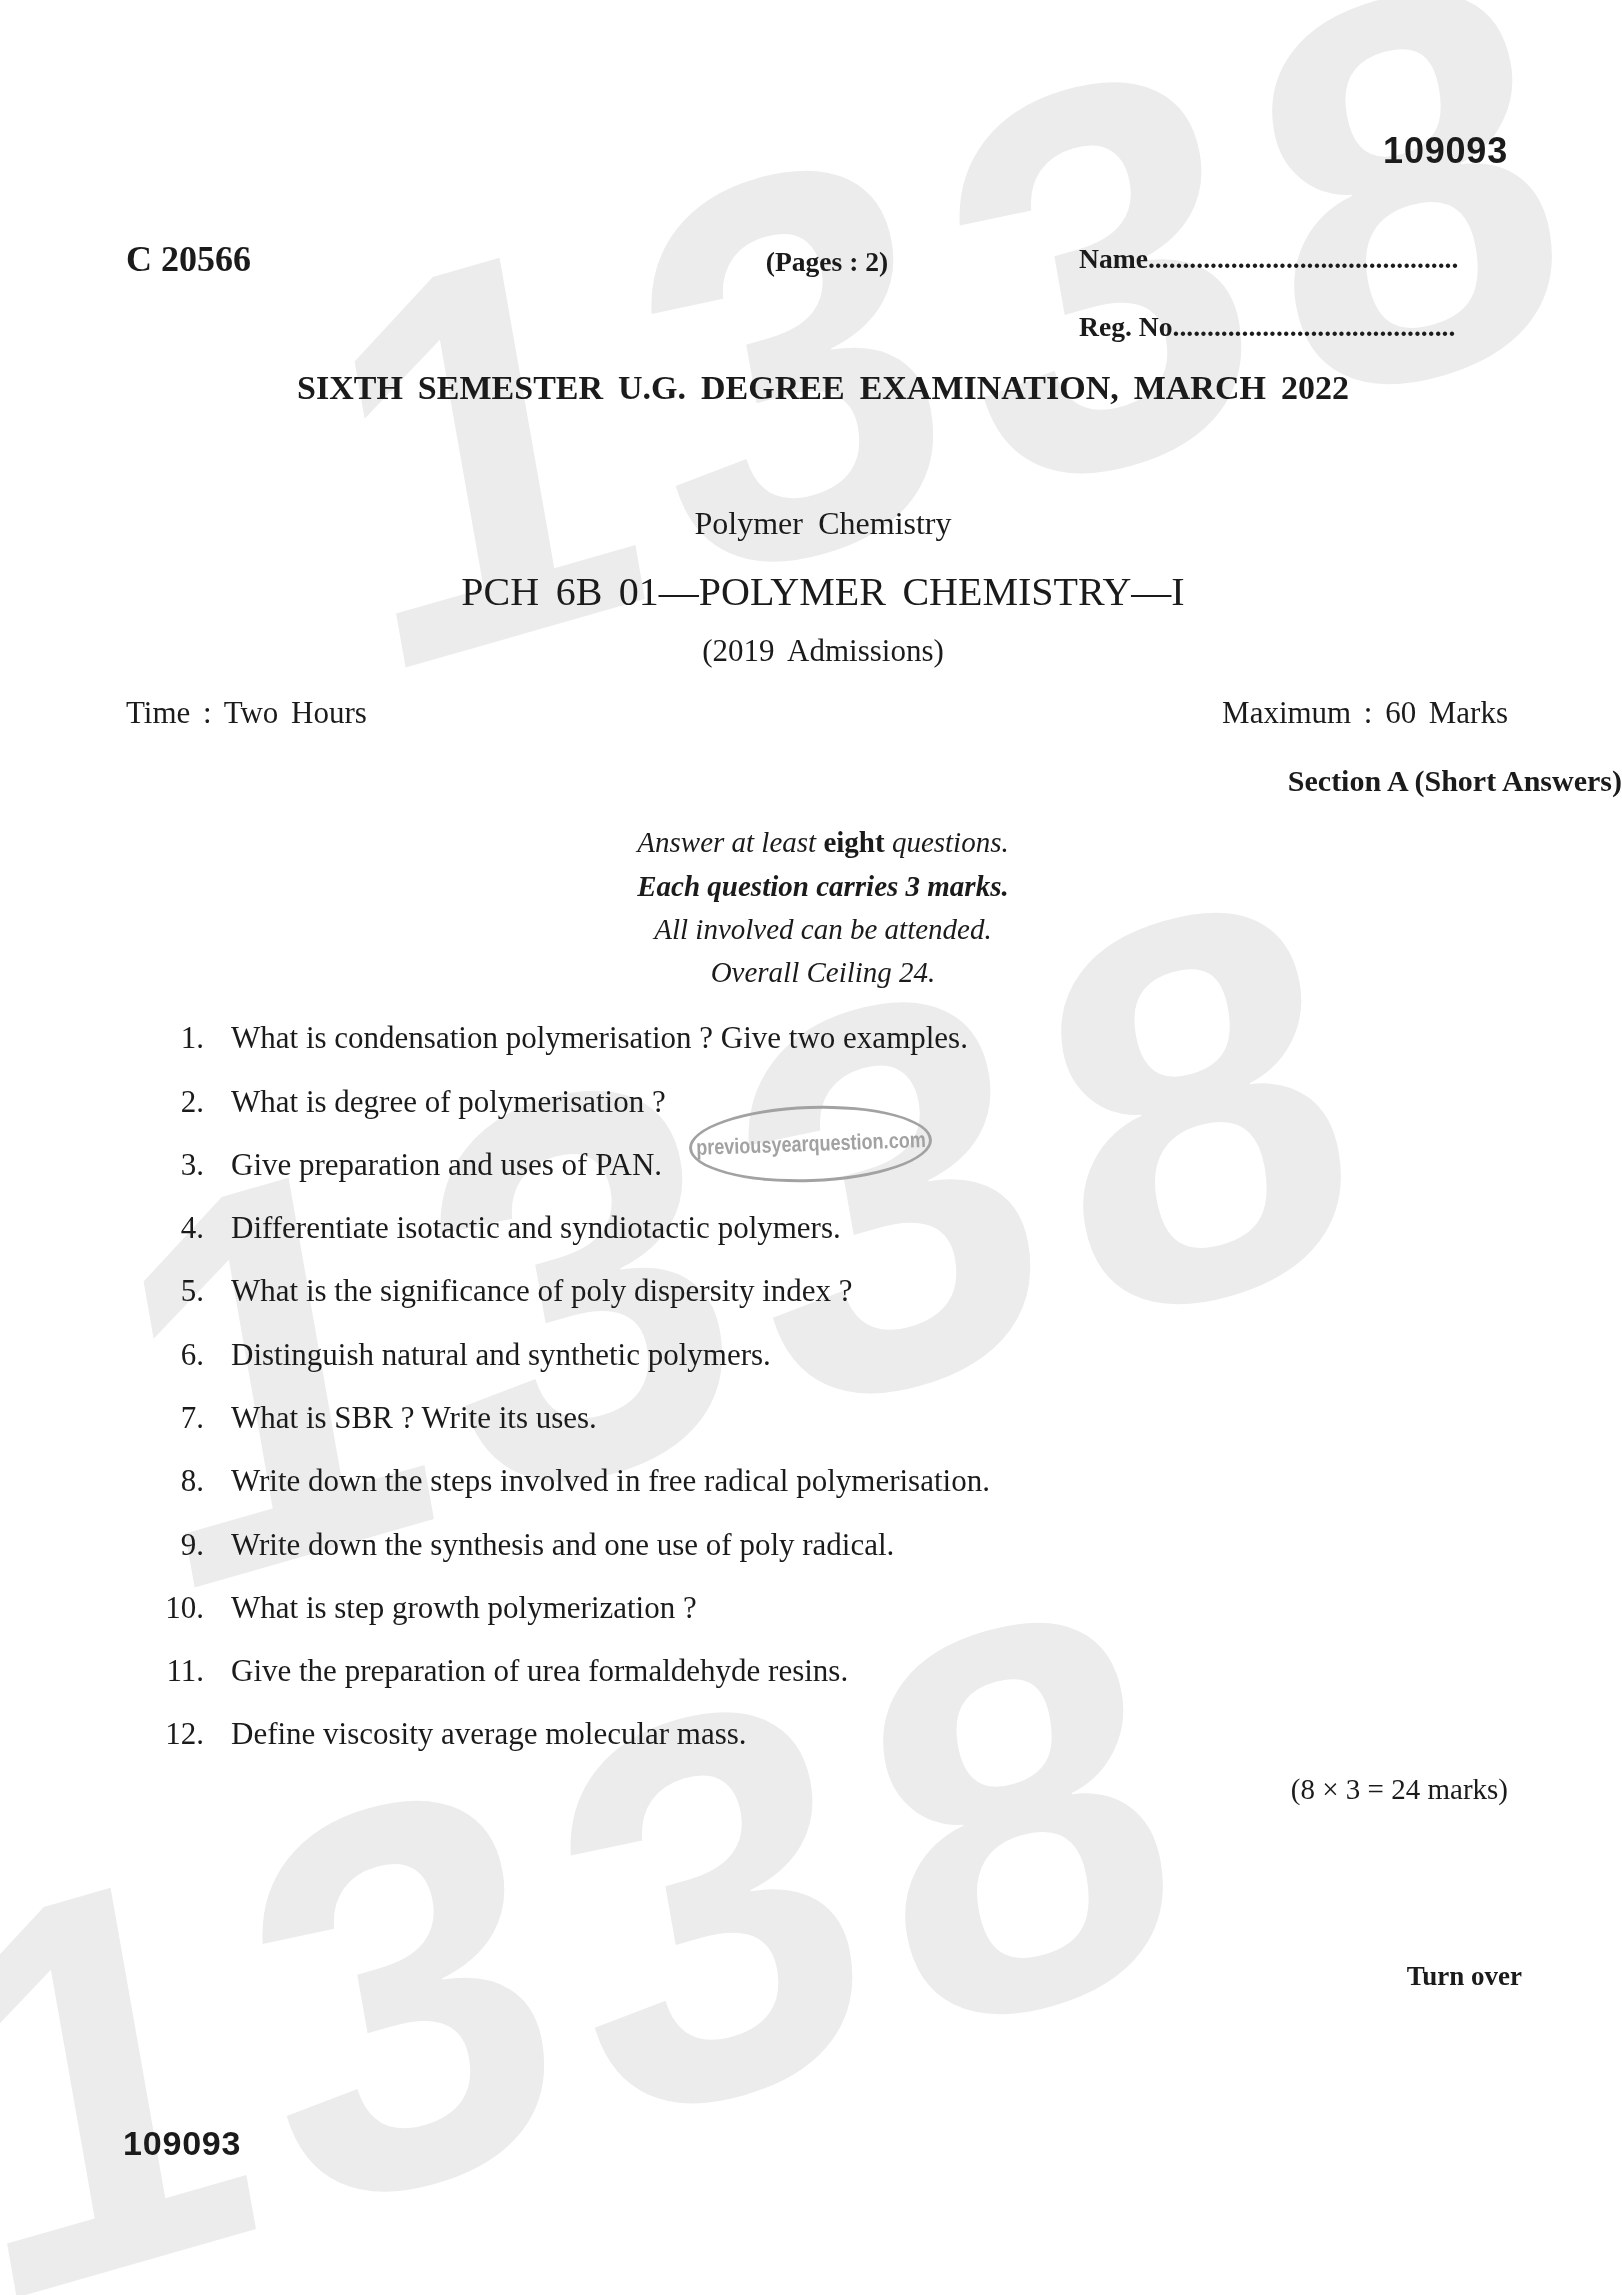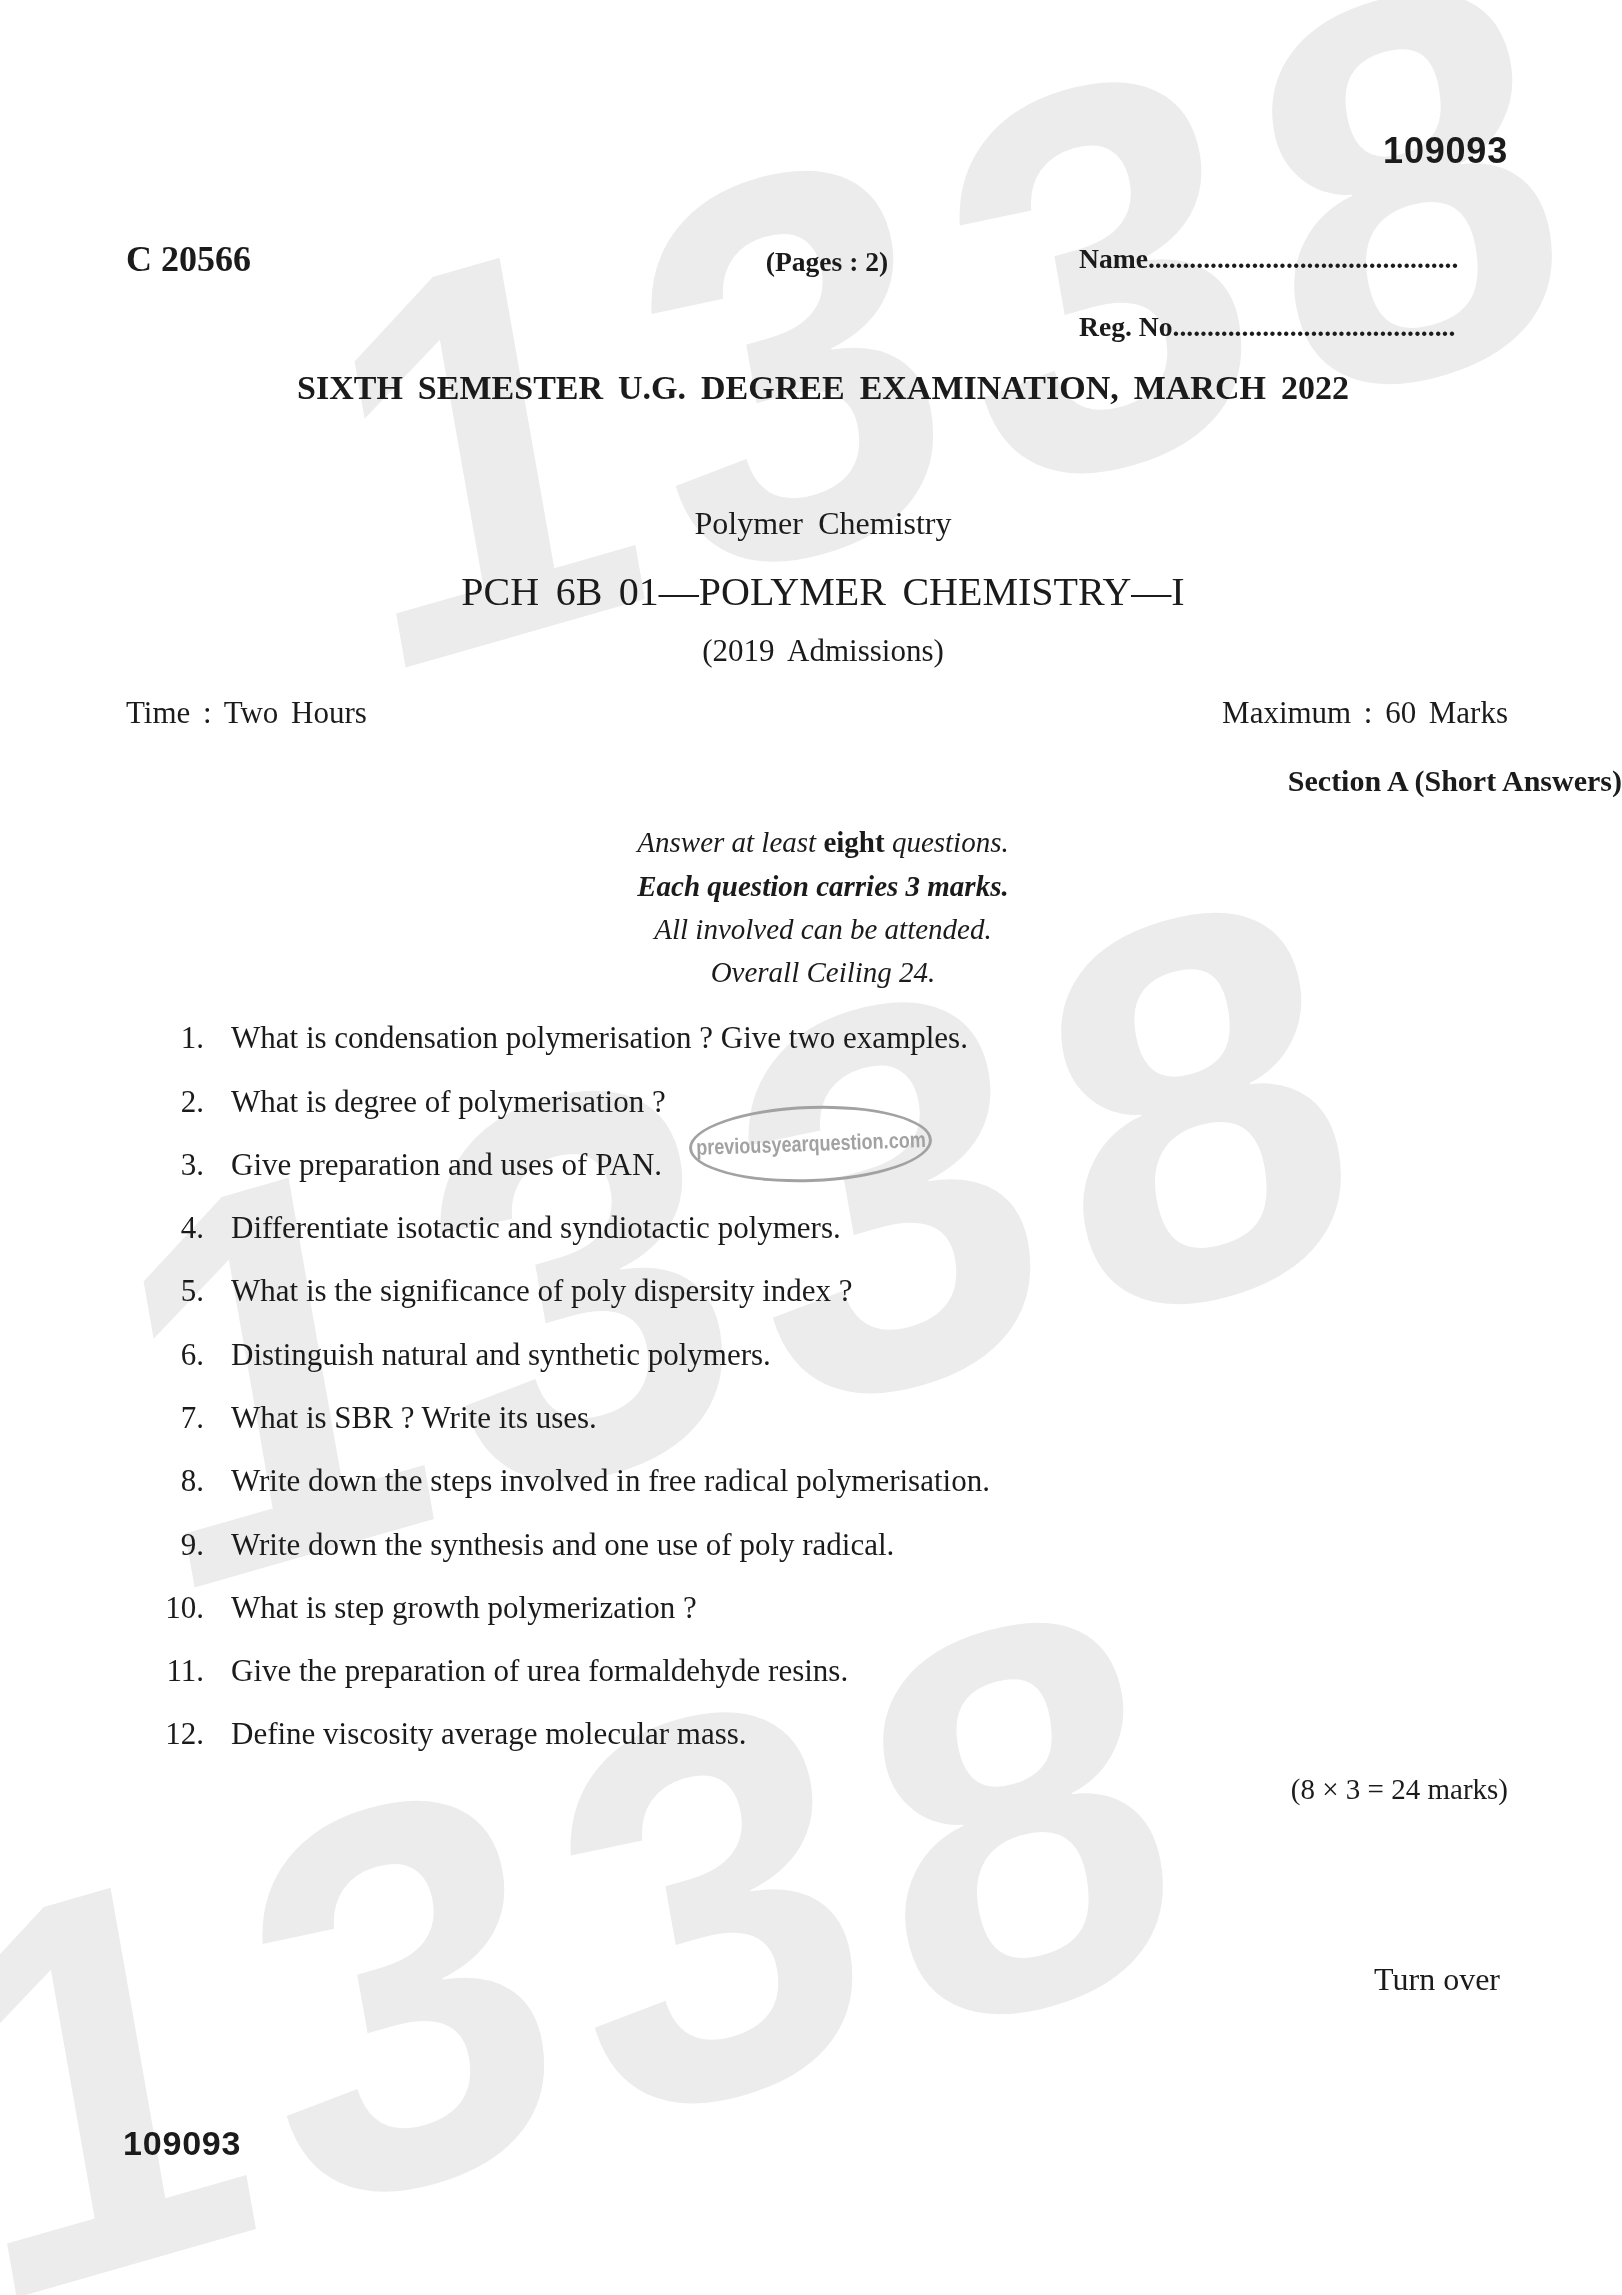--- a/index.html
+++ b/index.html
@@ -73,21 +73,21 @@
   #instr1{top:826px;}
   #instr2{top:870px;font-weight:bold;}
   #instr3{top:913px;}
   #instr4{top:956px;}
 
   .qrow{position:absolute;left:0;width:1622px;font-size:31px;z-index:2;}
   .qnum{position:absolute;left:81px;width:123px;text-align:right;}
   .qtext{position:absolute;left:231px;white-space:nowrap;}
 
   #marks-note{right:114px;top:1773px;font-size:29px;}
-  #turn-over{right:122px;top:1961px;font-size:32px;font-weight:400;}
+  #turn-over{right:100px;top:1961px;font-size:27px;font-weight:700;}
 </style>
 </head>
 <body>
 
 <div class="page">
 
   <div class="wm" id="wm-top">1338</div>
   <div class="wm" id="wm-mid">1338</div>
   <div class="wm" id="wm-bottom">1338</div>
 

